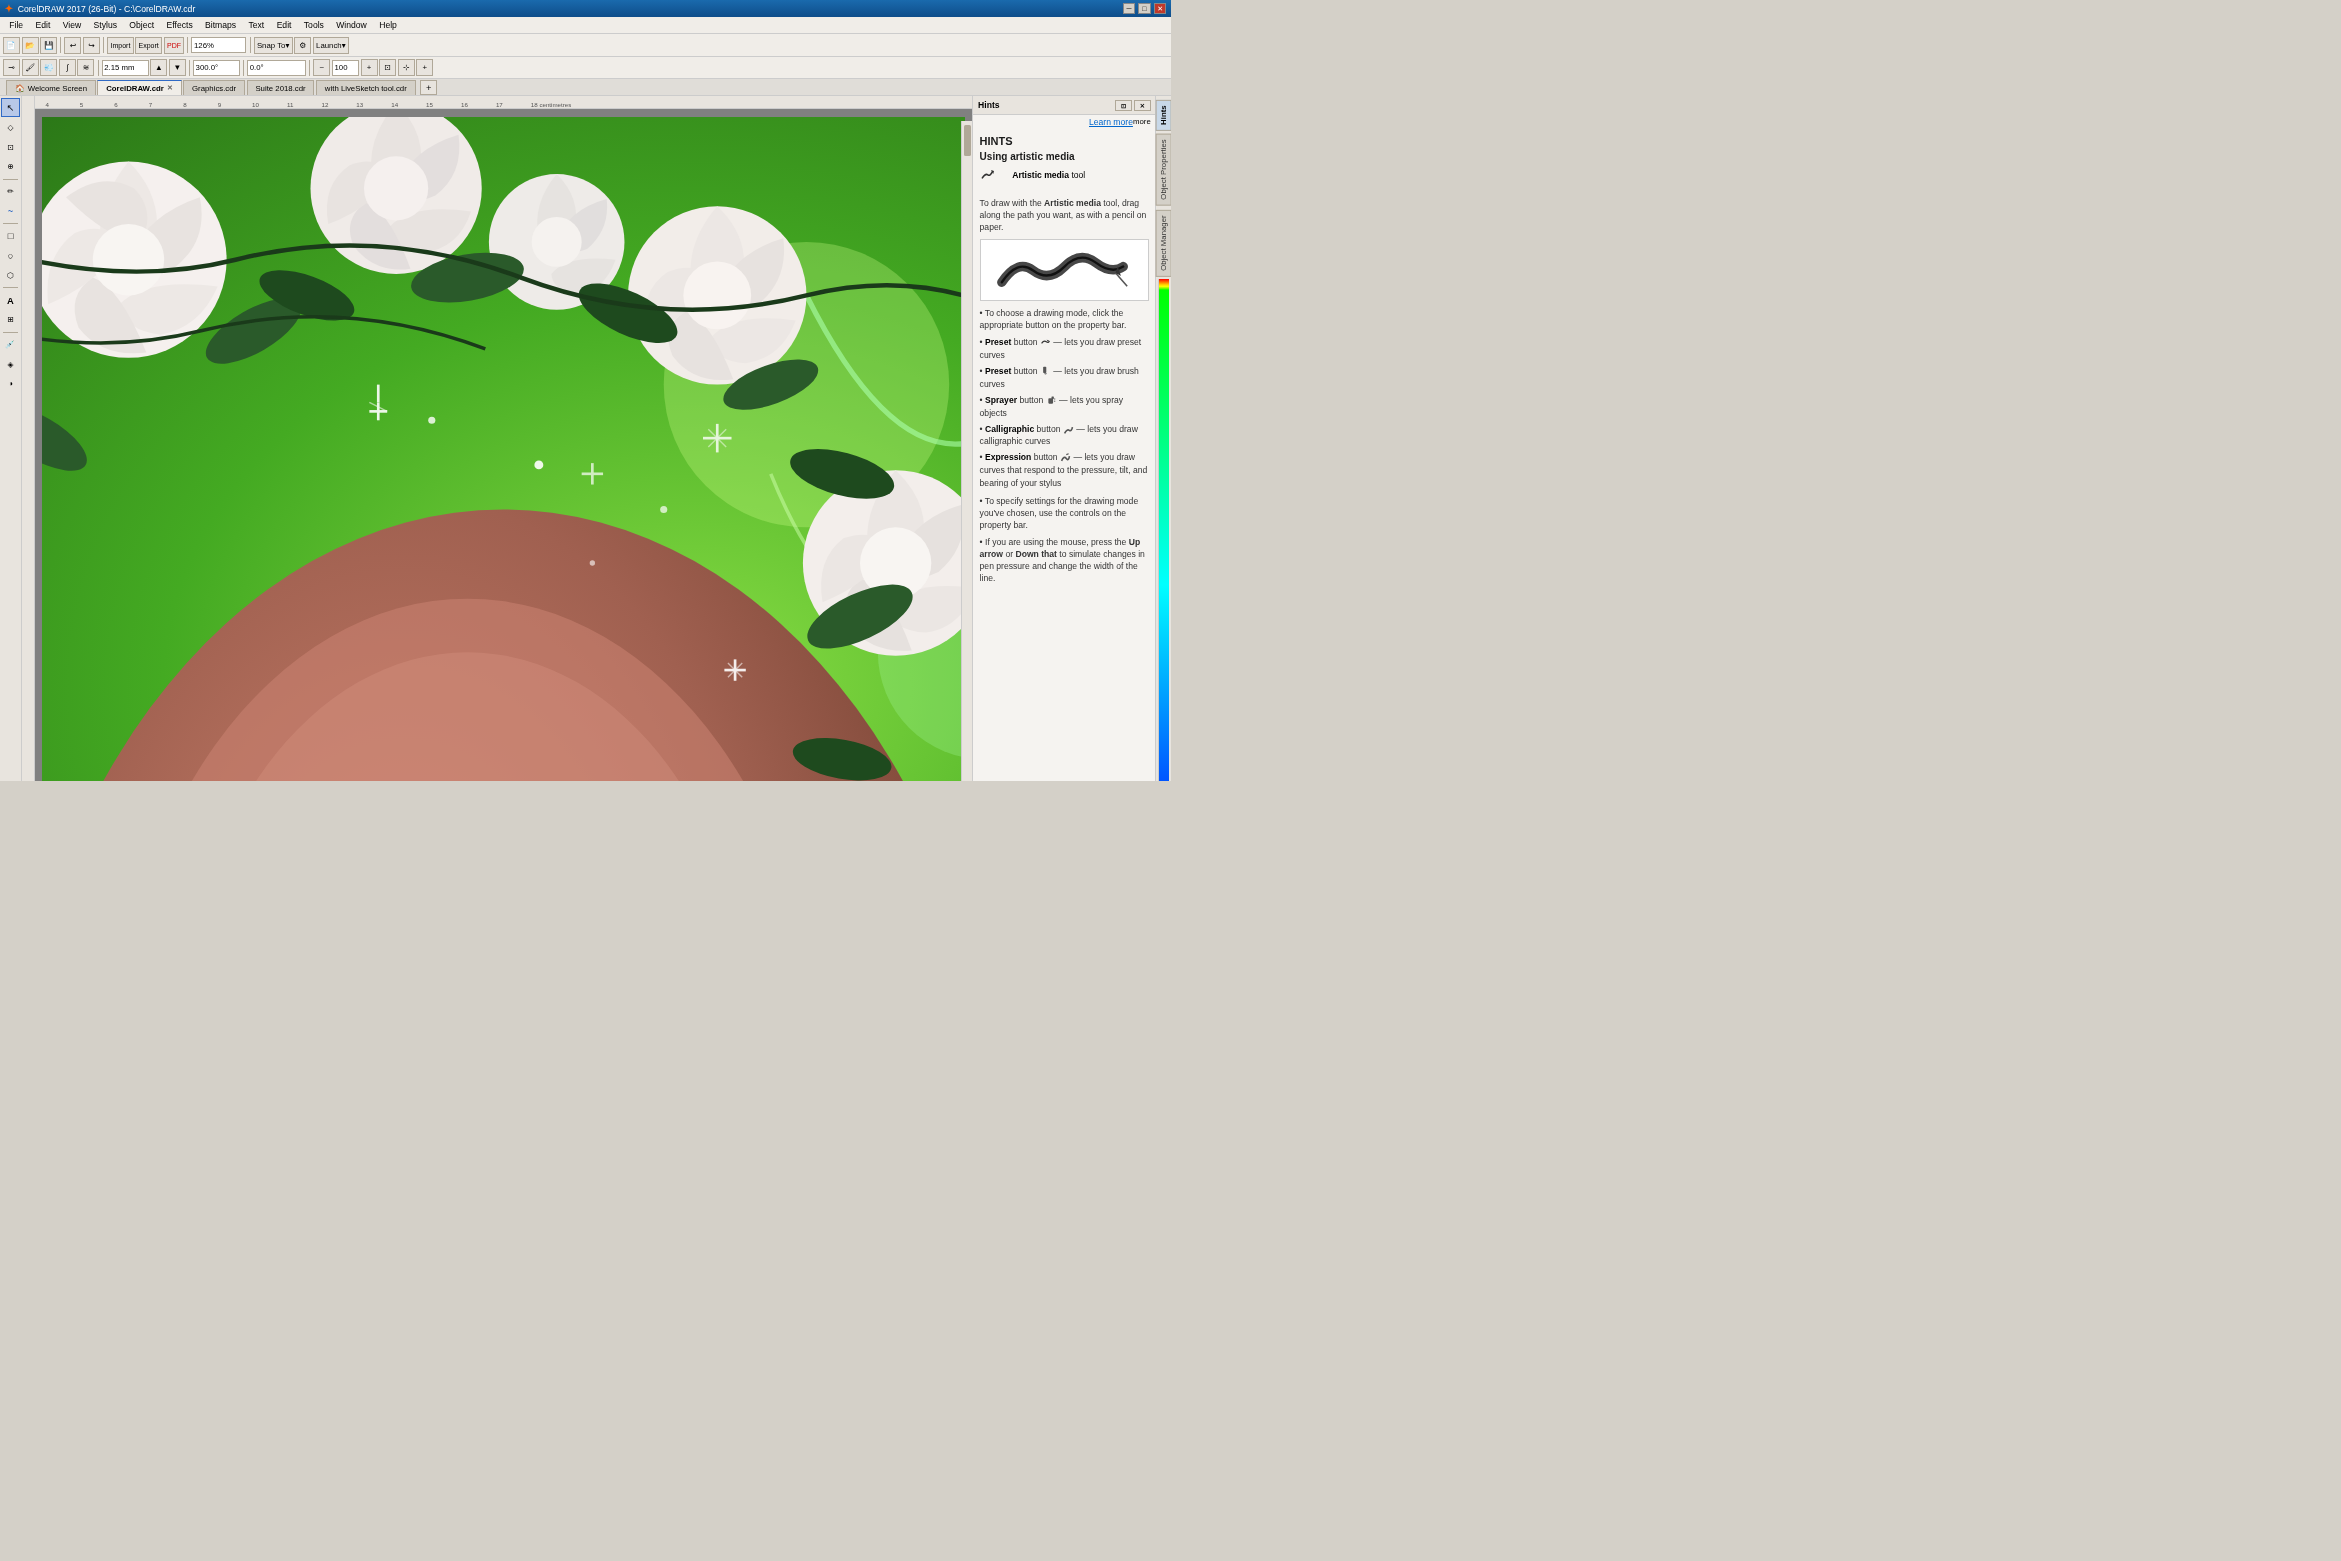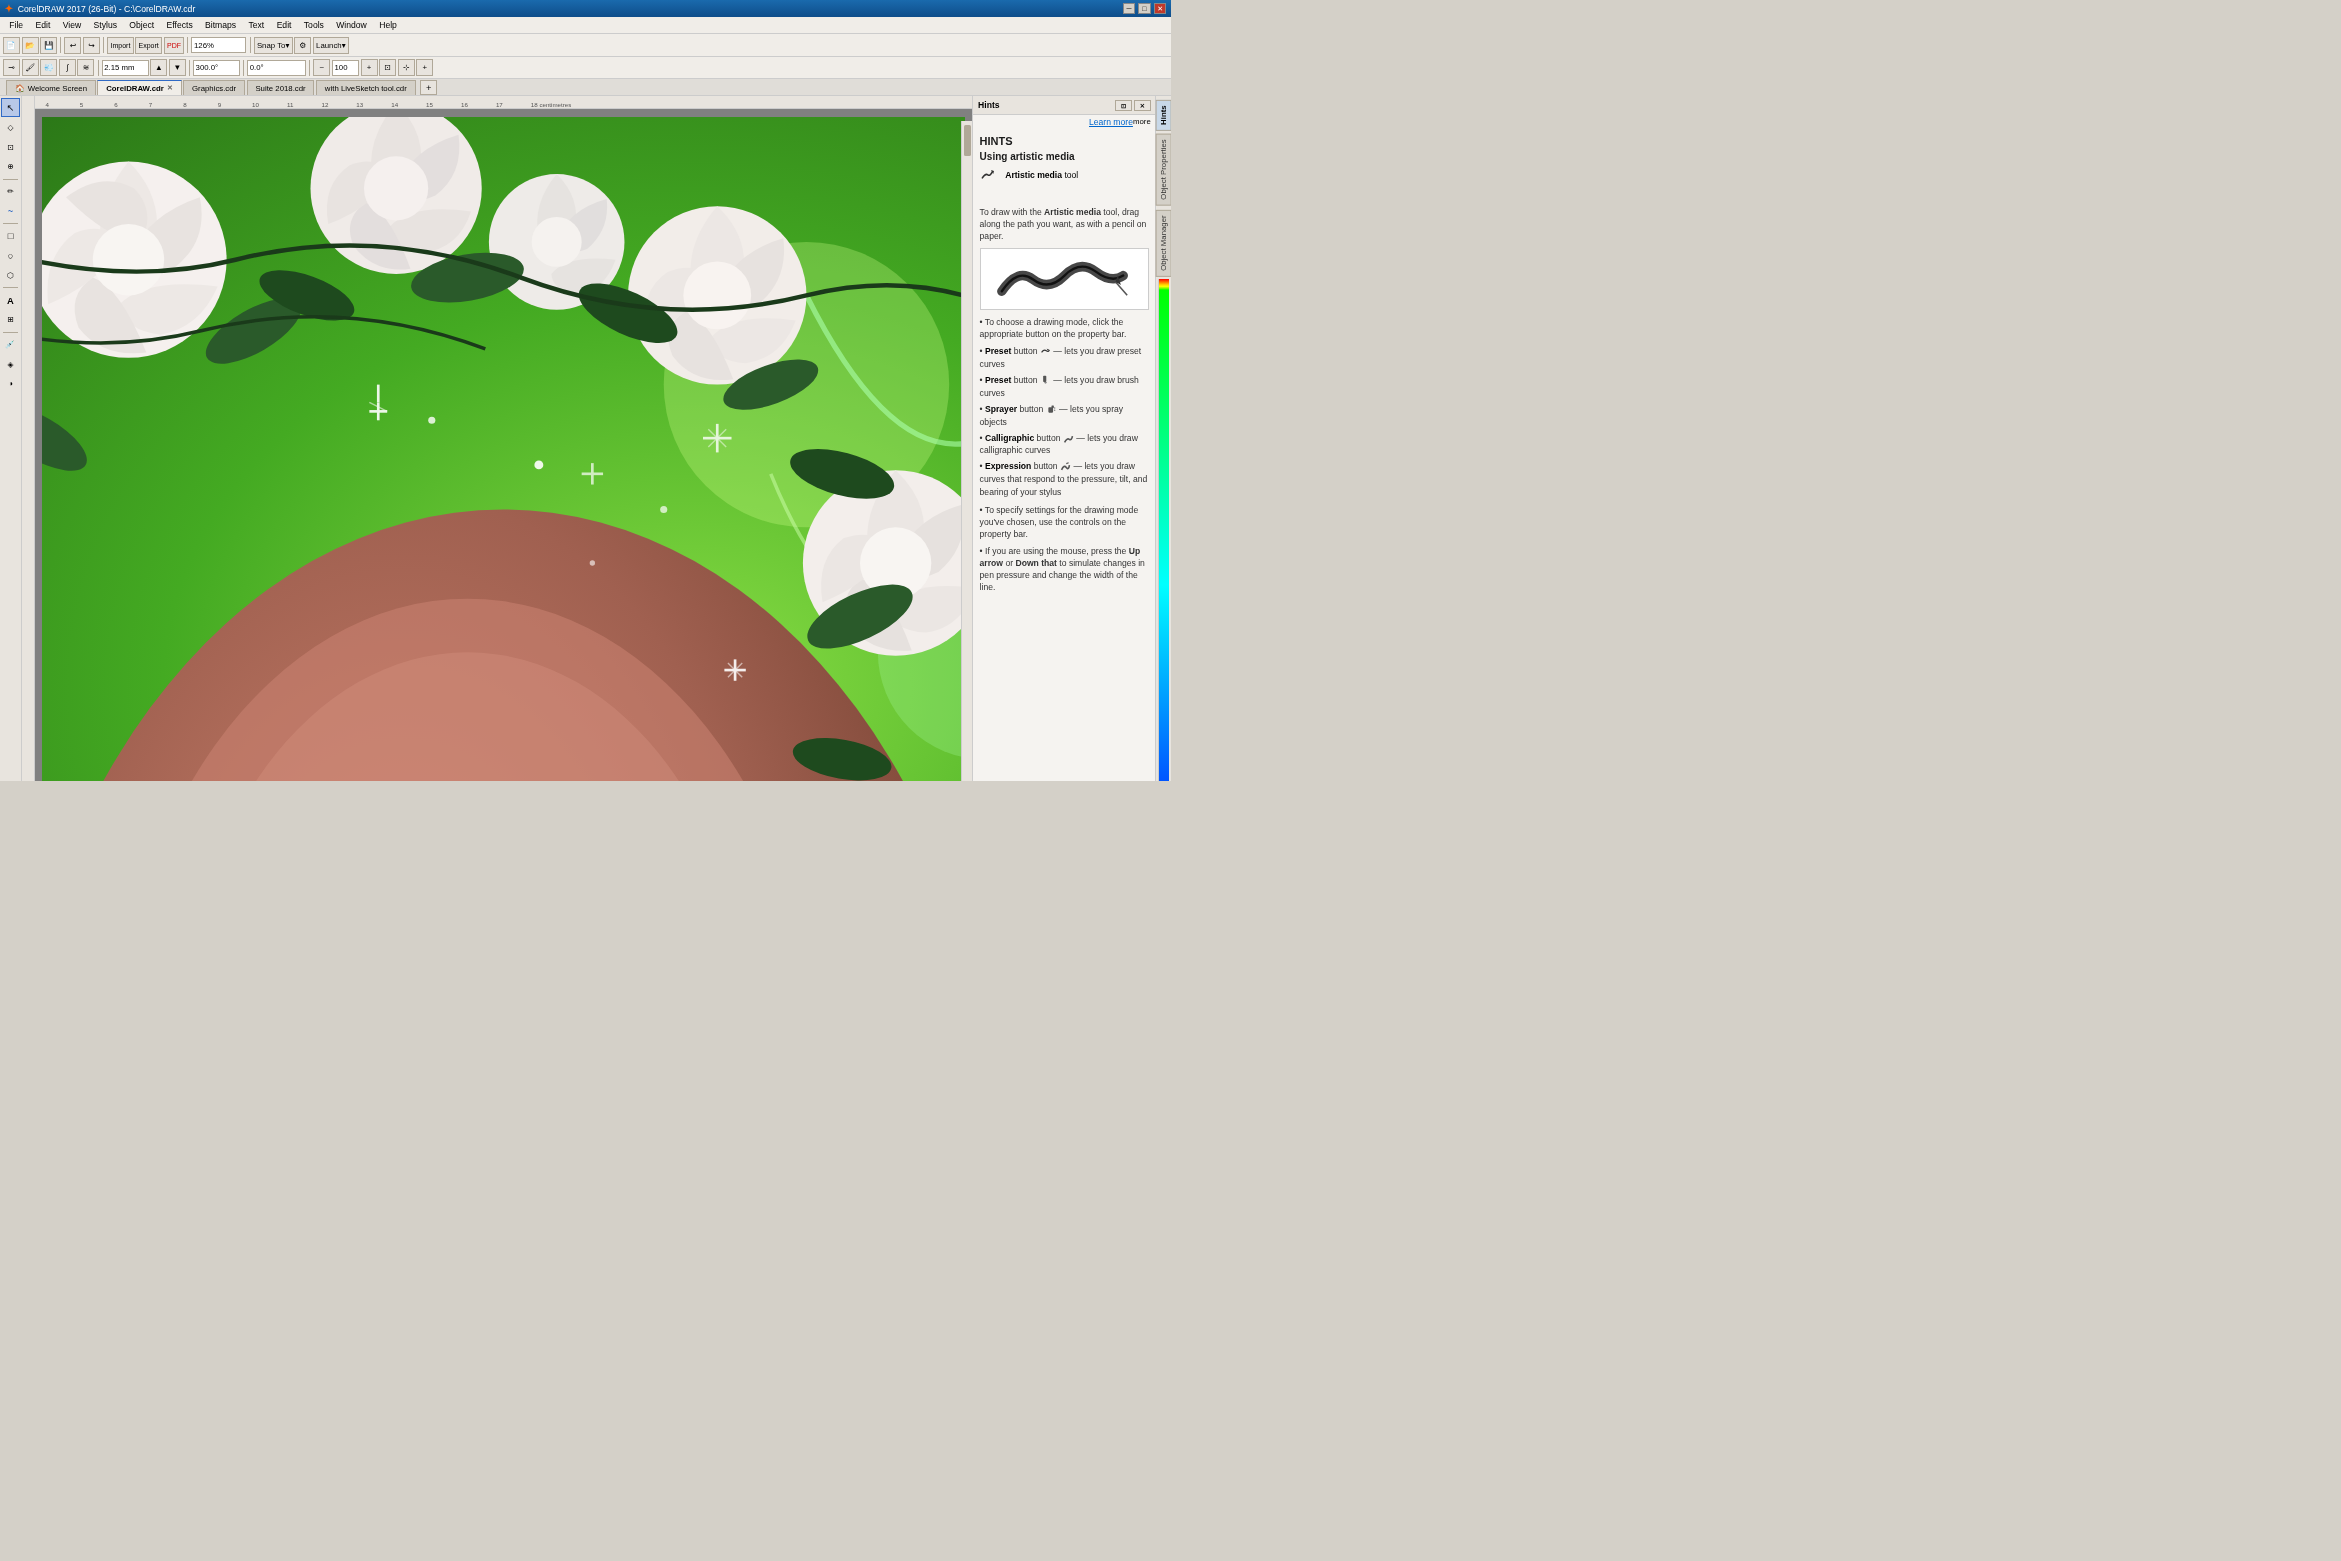--- a/index.html
+++ b/index.html
@@ -205,22 +205,22 @@
     }
     #hints-subtitle {
       font-size: 10px;
       font-weight: bold;
       color: #1a1a1a;
       margin-bottom: 4.7px;
     }
     .hints-icon-row {
       display: flex;
       align-items: center;
-      gap: 10px;
-      margin-bottom: 23px;
+      gap: 17px;
+      margin-bottom: 14px;
     }
     .hints-text {
       font-size: 8.6px;
       color: #333;
       line-height: 1.4;
       margin-bottom: 4.7px;
     }
     .hints-preview {
       width: 100%;
       height: 62px;

